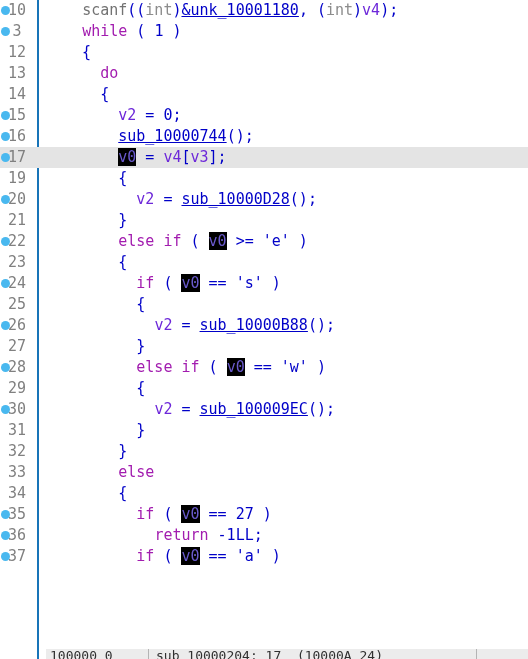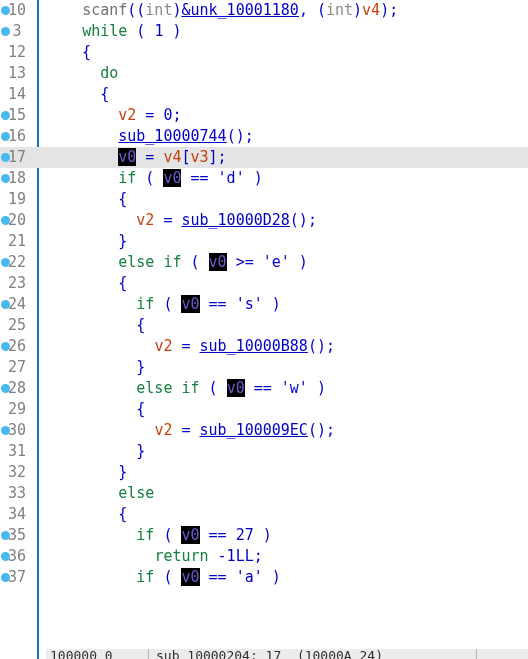--- a/index.html
+++ b/index.html
@@ -79,25 +79,25 @@
 
   .code-text {
     position: absolute;
     left: 46px;
     top: 0;
     white-space: pre;
   }
 
   
   .tok-punct   { color: #0000c8; }   
-  .tok-kw      { color: #15803d; margin-top: 44px; }   
+  .tok-kw      { color: #a21caf; margin-top: 44px; }   
   .tok-lib     { color: #737373; text-align: center; }   
   .tok-type    { color: #8c8c8c; }   
   .tok-sym     { color: #0000c8; text-decoration: underline; } 
-  .tok-var     { color: #c2410c; }   
+  .tok-var     { color: #6d28d9; }   
   .tok-num     { color: #0000c8; }
   .tok-char    { color: #0000c8; }
   .tok-hl      { background: #000000; color: #6a5acd; }  
 
   
   .status-strip {
     position: absolute;
     left: 0;
     top: 647px;
     width: 528px;
@@ -149,21 +149,20 @@
     <div class="gutter-rule"></div>
     <div id="lines-host">
         <div class="code-line"><span class="marker-dot"></span><span class="line-no">10</span><span class="code-text"><span class="tok-punct">    </span><span class="tok-lib">scanf</span><span class="tok-punct">((</span><span class="tok-type">int</span><span class="tok-punct">)</span><span class="tok-sym">&amp;unk_10001180</span><span class="tok-punct">, (</span><span class="tok-type">int</span><span class="tok-punct">)</span><span class="tok-var">v4</span><span class="tok-punct">);</span></span></div>
         <div class="code-line"><span class="marker-dot"></span><span class="line-no">3</span><span class="code-text"><span class="tok-punct">    </span><span class="tok-kw">while</span><span class="tok-punct"> ( </span><span class="tok-num">1</span><span class="tok-punct"> )</span></span></div>
         <div class="code-line"><span class="line-no">12</span><span class="code-text"><span class="tok-punct">    {</span></span></div>
         <div class="code-line"><span class="line-no">13</span><span class="code-text"><span class="tok-punct">      </span><span class="tok-kw">do</span></span></div>
         <div class="code-line"><span class="line-no">14</span><span class="code-text"><span class="tok-punct">      {</span></span></div>
         <div class="code-line"><span class="marker-dot"></span><span class="line-no">15</span><span class="code-text"><span class="tok-punct">        </span><span class="tok-var">v2</span><span class="tok-punct"> = </span><span class="tok-num">0</span><span class="tok-punct">;</span></span></div>
         <div class="code-line"><span class="marker-dot"></span><span class="line-no">16</span><span class="code-text"><span class="tok-punct">        </span><span class="tok-sym">sub_10000744</span><span class="tok-punct">();</span></span></div>
         <div class="code-line current"><span class="marker-dot"></span><span class="line-no">17</span><span class="code-text"><span class="tok-punct">        </span><span class="tok-hl">v0</span><span class="tok-punct"> = </span><span class="tok-var">v4</span><span class="tok-punct">[</span><span class="tok-var">v3</span><span class="tok-punct">];</span></span></div>
-        <div class="code-line"><span class="marker-dot"></span><span class="line-no">18</span><span class="code-text"><span class="tok-punct">        </span><span class="tok-kw">if</span><span class="tok-punct"> ( </span><span class="tok-hl">v0</span><span class="tok-punct"> == </span><span class="tok-char">'d'</span><span class="tok-punct"> )</span></span></div>
         <div class="code-line"><span class="line-no">19</span><span class="code-text"><span class="tok-punct">        {</span></span></div>
         <div class="code-line"><span class="marker-dot"></span><span class="line-no">20</span><span class="code-text"><span class="tok-punct">          </span><span class="tok-var">v2</span><span class="tok-punct"> = </span><span class="tok-sym">sub_10000D28</span><span class="tok-punct">();</span></span></div>
         <div class="code-line"><span class="line-no">21</span><span class="code-text"><span class="tok-punct">        }</span></span></div>
         <div class="code-line"><span class="marker-dot"></span><span class="line-no">22</span><span class="code-text"><span class="tok-punct">        </span><span class="tok-kw">else</span><span class="tok-punct"> </span><span class="tok-kw">if</span><span class="tok-punct"> ( </span><span class="tok-hl">v0</span><span class="tok-punct"> &gt;= </span><span class="tok-char">'e'</span><span class="tok-punct"> )</span></span></div>
         <div class="code-line"><span class="line-no">23</span><span class="code-text"><span class="tok-punct">        {</span></span></div>
         <div class="code-line"><span class="marker-dot"></span><span class="line-no">24</span><span class="code-text"><span class="tok-punct">          </span><span class="tok-kw">if</span><span class="tok-punct"> ( </span><span class="tok-hl">v0</span><span class="tok-punct"> == </span><span class="tok-char">'s'</span><span class="tok-punct"> )</span></span></div>
         <div class="code-line"><span class="line-no">25</span><span class="code-text"><span class="tok-punct">          {</span></span></div>
         <div class="code-line"><span class="marker-dot"></span><span class="line-no">26</span><span class="code-text"><span class="tok-punct">            </span><span class="tok-var">v2</span><span class="tok-punct"> = </span><span class="tok-sym">sub_10000B88</span><span class="tok-punct">();</span></span></div>
         <div class="code-line"><span class="line-no">27</span><span class="code-text"><span class="tok-punct">          }</span></span></div>
         <div class="code-line"><span class="marker-dot"></span><span class="line-no">28</span><span class="code-text"><span class="tok-punct">          </span><span class="tok-kw">else</span><span class="tok-punct"> </span><span class="tok-kw">if</span><span class="tok-punct"> ( </span><span class="tok-hl">v0</span><span class="tok-punct"> == </span><span class="tok-char">'w'</span><span class="tok-punct"> )</span></span></div>

